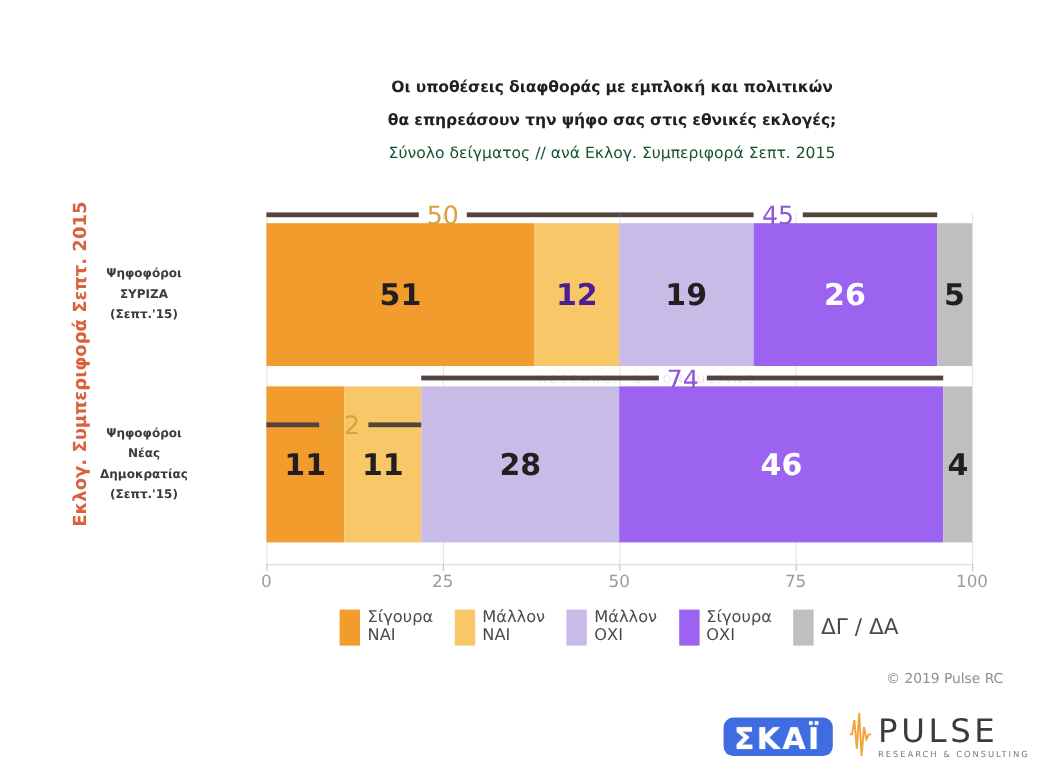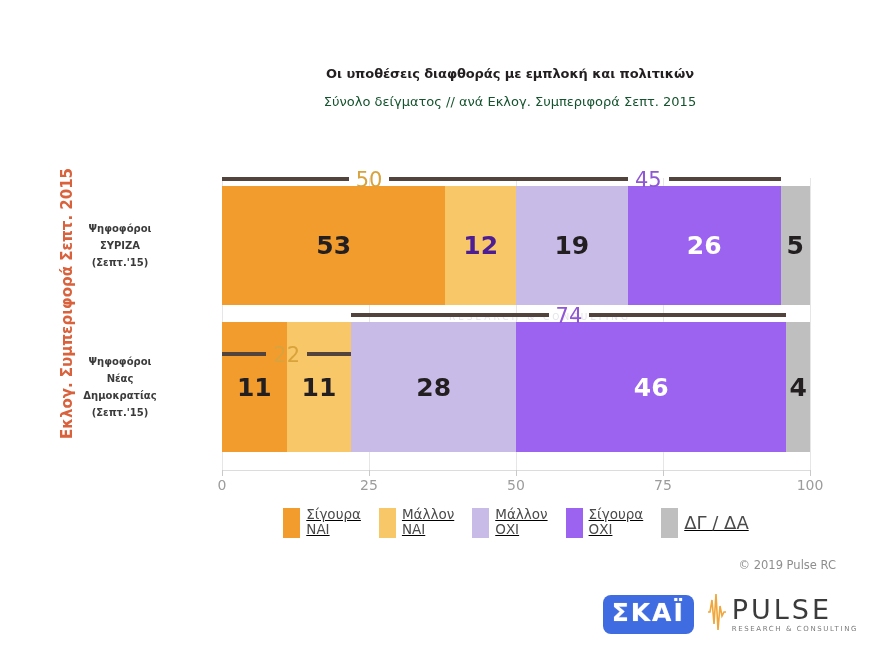--- a/index.html
+++ b/index.html
@@ -163,21 +163,20 @@
   
   #legend {
     position: absolute;
     left: 222px;
     top: 507px;
     width: 588px;
     display: flex;
     align-items: flex-start;
     justify-content: center;
     gap: 18px;
-    text-decoration: underline;
   }
   .legend-item {
     display: flex;
     align-items: flex-start;
     gap: 6px;
   }
   .legend-swatch {
     width: 17px;
     height: 30px;
     flex: 0 0 auto;
@@ -230,21 +229,21 @@
   #logos {
     position: absolute;
     right: 22px;
     top: 592px;
     display: flex;
     align-items: center;
     gap: 12px;
   }
   #skai-logo {
     background: #3f6ce1;
-    padding: 4px 9px 8px 9px;
+    padding: 4px 9px 1px 9px;
     border-radius: 8px;
   }
   #skai-logo .skai-text {
     font-size: 25px;
     font-weight: bold;
     color: #ffffff;
     letter-spacing: 2px;
     line-height: 27px;
     display: block;
     text-shadow: 0 0 1px rgba(255,255,255,.6);
@@ -274,20 +273,21 @@
     height: 2px;
     background: linear-gradient(to right, #f0a63a, #cfcfcf);
     margin-top: 2px;
   }
 </style>
 </head>
 <body>
 
 <div id="title-block">
   <div class="title-line">Οι υποθέσεις διαφθοράς με εμπλοκή και πολιτικών</div>
+  <div class="title-line">θα επηρεάσουν την ψήφο σας στις εθνικές εκλογές;</div>
   <div id="subtitle">Σύνολο δείγματος // ανά Εκλογ. Συμπεριφορά Σεπτ. 2015</div>
 </div>
 
 <div id="yaxis-title">Εκλογ. Συμπεριφορά Σεπτ. 2015</div>
 
 <div id="watermark">
   <div class="wm-main">PULSE</div>
   <div class="wm-sub">RESEARCH &amp; CONSULTING</div>
 </div>
 
@@ -306,21 +306,21 @@
   </div>
 
 <div id="plot">
     <div class="gridline" style="left: 0%;"></div>
     <div class="gridline" style="left: 25%;"></div>
     <div class="gridline" style="left: 50%;"></div>
     <div class="gridline" style="left: 75%;"></div>
     <div class="gridline" style="left: 100%;"></div>
     <div class="bar-row" style="top: 8px; height: 119px;">
       <div class="seg" style="width: 38%; background: rgb(243, 156, 46);">
-        <span class="seg-label" style="color: rgb(35, 31, 32);">53</span>
+        <span class="seg-label" style="color: rgb(35, 31, 32);">51</span>
       </div>
       <div class="seg" style="width: 12%; background: rgb(248, 199, 104);">
         <span class="seg-label" style="color: #4c1d95;">12</span>
       </div>
       <div class="seg" style="width: 19%; background: rgb(201, 187, 232);">
         <span class="seg-label" style="color: rgb(35, 31, 32);">19</span>
       </div>
       <div class="seg" style="width: 26%; background: rgb(155, 99, 240);">
         <span class="seg-label" style="color: rgb(255, 255, 255);">26</span>
       </div>

